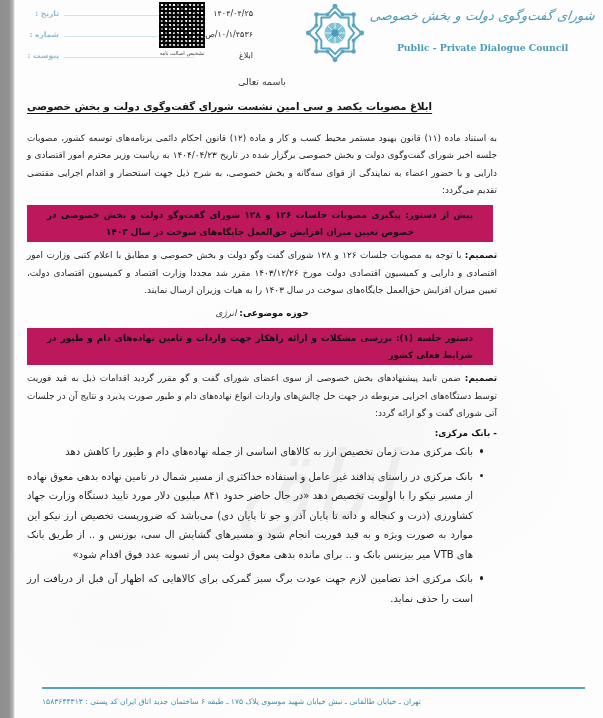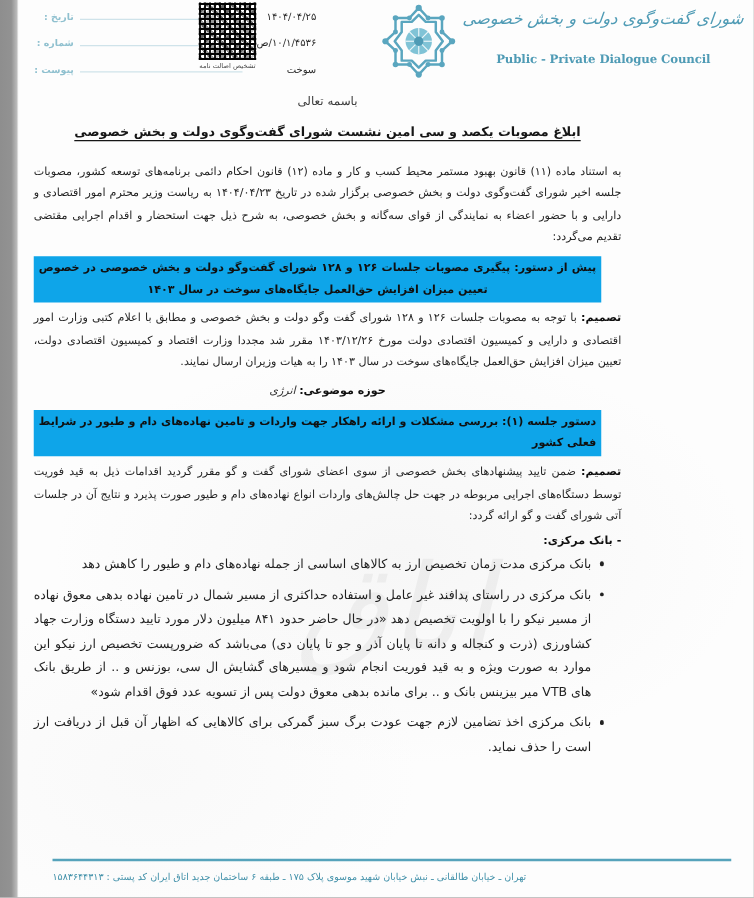--- a/index.html
+++ b/index.html
@@ -179,21 +179,21 @@
   }
 
   .basmala {
     text-align: center;
     font-size: 9.5px;
     color: #3a3a3a;
     margin: 0 0 14px 0;
     letter-spacing: .2px;
   }
   .doc-title {
-    text-align: center;
+    text-align: left;
     font-size: 10.2px;
     font-weight: bold;
     color: #161616;
     text-decoration: underline;
     text-underline-offset: 3px;
     margin: 0 0 18px 0;
     letter-spacing: -.1px;
   }
 
   .addressee {
@@ -209,27 +209,27 @@
     line-height: 1.95;
     color: #1f1f1f;
     text-align: justify;
     text-align-last: right;
     margin: 0 0 6px 0;
     letter-spacing: -.05px;
   }
 
   
   .highlight-bar {
-    background: #0ea5e9;
+    background: #be185d;
     font-size: 8.9px;
     font-weight: bold;
     line-height: 1.85;
     color: #101010;
-    padding: 2px 4px;
-    margin: 6px 16px 5px 0;
+    padding: 2px 20px;
+    margin: 6px 4px 5px 0;
     text-align: justify;
     text-align-last: right;
   }
   .highlight-bar.center-last { text-align-last: center; }
 
   .lead {
     font-weight: bold;
     color: #101010;
   }
 
@@ -319,21 +319,21 @@
           <span class="meta-value">۱۴۰۴/۰۴/۲۵</span>
           <span class="meta-line"></span>
           <span class="meta-label">تاریخ :</span>
         </div>
         <div class="meta-row">
           <span class="meta-value">۱۰/۱/۴۵۳۶/ص</span>
           <span class="meta-line"></span>
           <span class="meta-label">شماره :</span>
         </div>
         <div class="meta-row">
-          <span class="meta-value">سوخت</span>
+          <span class="meta-value">ابلاغ</span>
           <span class="meta-line"></span>
           <span class="meta-label">پیوست :</span>
         </div>
       </div>
 
       <div id="qr-block">
         <div id="qr-code"></div>
         <div id="qr-caption">تشخیص اصالت نامه</div>
       </div>
 

